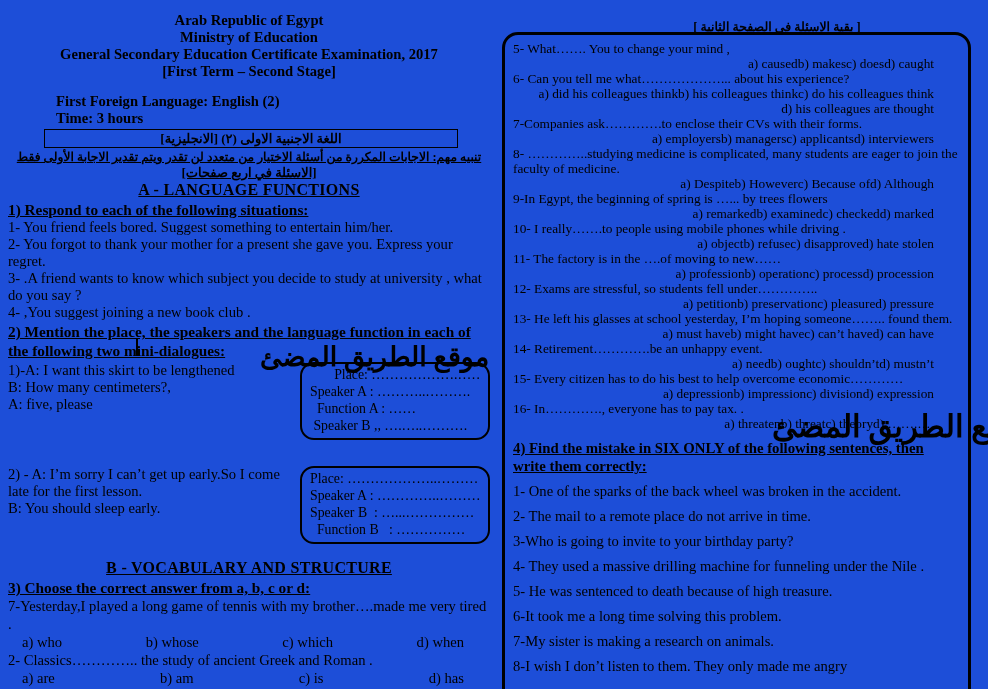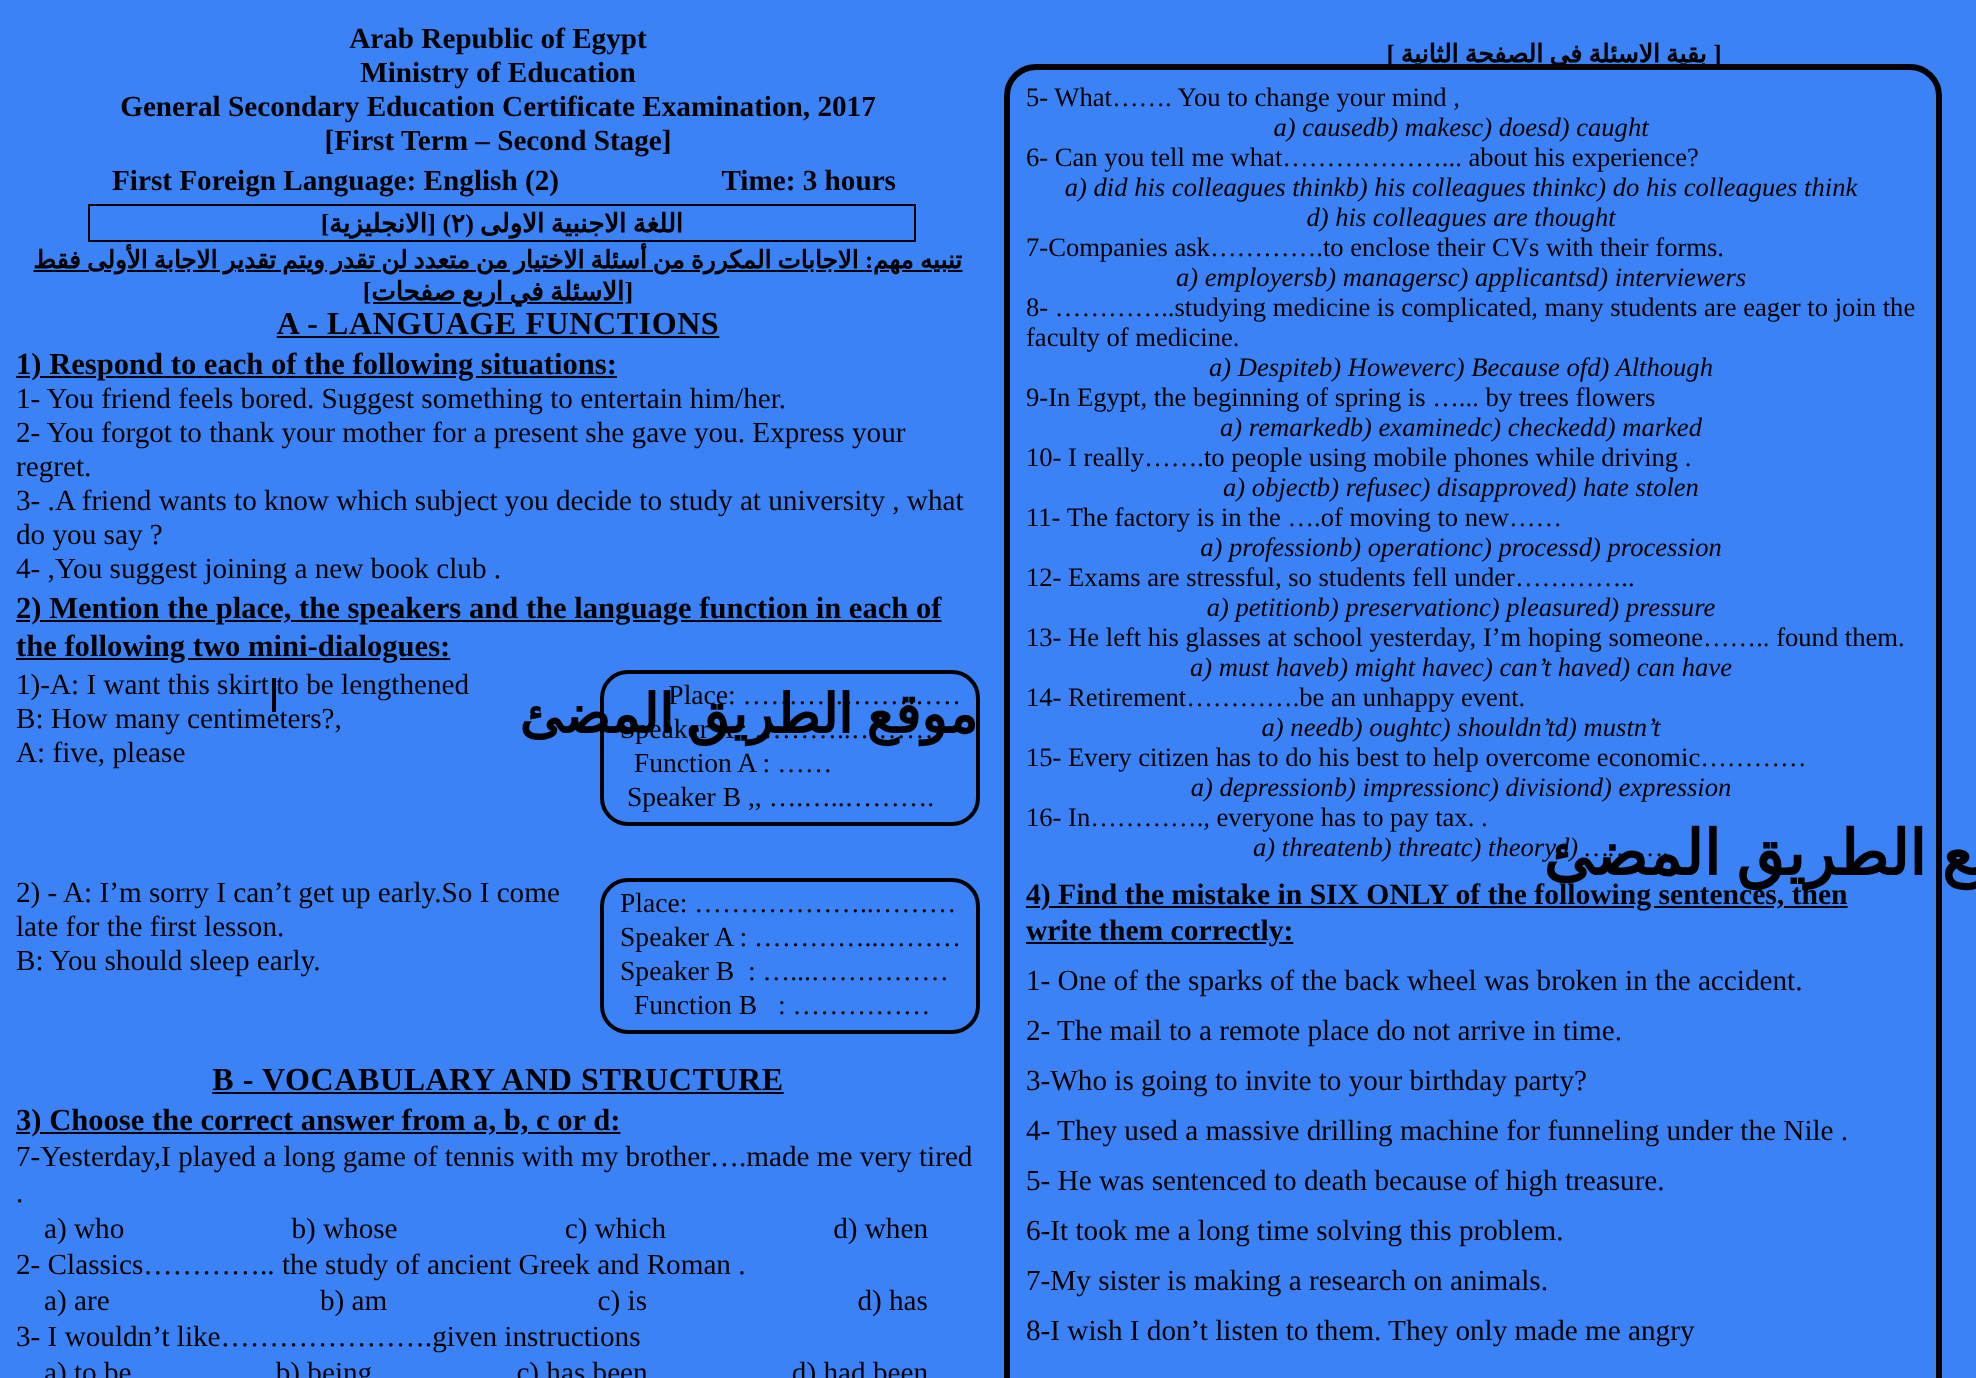--- a/index.html
+++ b/index.html
@@ -1,47 +1,47 @@
 <!DOCTYPE html>
 <html><head>
 <meta charset="utf-8">
 <style>
   html,body{margin:0;padding:0;background:#888;}
-  .page{position:relative;width:988px;height:689px;background:#3b82f6;overflow:hidden;
+  .page{position:relative;width:988px;height:689px;background:#1d4ed8;overflow:hidden;
         font-family:"Liberation Serif","DejaVu Serif",serif;color:#000;}
   .c{text-align:center}
   .b{font-weight:bold}
   .u{text-decoration:underline}
   
   .left-col{position:absolute;left:8px;top:12px;width:482px;}
   .hdr{font-size:14.6px;line-height:17px;}
   .subj-row{display:flex;justify-content:space-between;font-weight:bold;font-size:14.6px;
-            padding:0 42px 0 48px;margin-top:3px;}
+            padding:0 42px 0 48px;margin-top:13px;flex-direction:column;}
   .ar-box{border:1.6px solid #000;margin:2px 32px 0 36px;text-align:center;font-weight:bold;
           font-size:13px;line-height:17px;direction:rtl;}
   .ar-notice{font-size:12.3px;line-height:15px;margin-top:2px;direction:rtl;}
   .ar-pages{font-size:13px;line-height:15px;direction:rtl;}
   .sec-title{font-size:16px;line-height:19px;letter-spacing:.3px;}
   .q-head{font-size:15.3px;line-height:19px;margin-top:1px;}
   .line{font-size:14.6px;line-height:17px;}
   .dlg-row{display:flex;justify-content:flex-start;align-items:flex-start;margin-top:2px;}
   .dlg-lines{width:292px;}
   .dlg-box{border:2.4px solid #000;border-radius:14px;padding:2px 6px 4px 8px;width:172px;
            font-size:13.8px;line-height:17px;white-space:pre;}
   .dlg-box .box-line{overflow:hidden;}
   .stem{font-size:14.6px;line-height:18px;}
   .opts{display:flex;justify-content:space-between;font-size:14.6px;line-height:18px;
         padding:0 26px 0 14px;flex-wrap:wrap;}
   .opt{white-space:nowrap;}
   
   .right-box{position:absolute;left:502px;top:32px;width:447px;height:690px;
              border:3px solid #000;border-radius:16px;padding:6px 8px 0 8px;}
   .rstem{font-size:13.3px;line-height:15px;}
-  .ropts{display:flex;justify-content:center;font-size:13.3px;line-height:15px;
-         padding:0 26px 0 14px;flex-wrap:wrap;font-style:italic;}
+  .ropts{display:flex;justify-content:flex-end;font-size:13.3px;line-height:15px;
+         padding:0 26px 0 14px;flex-wrap:wrap;}
   .q4-head{font-size:14.8px;line-height:18px;margin-top:8px;}
   .q4-line{font-size:14.6px;line-height:17px;margin-top:8px;}
   
   .ar-top-note{position:absolute;left:637px;top:19px;width:280px;text-align:center;
                font-size:12.5px;font-weight:bold;direction:rtl;}
   .watermark{position:absolute;font-weight:bold;direction:rtl;white-space:nowrap;margin-left:28px;}
   .wm-left{left:232px;top:341px;font-size:27px;}
   .wm-right{left:744px;top:408px;font-size:31px;}
   .cursor-bar{position:absolute;left:136px;top:339px;width:2px;height:17px;background:#000;}
 </style>

